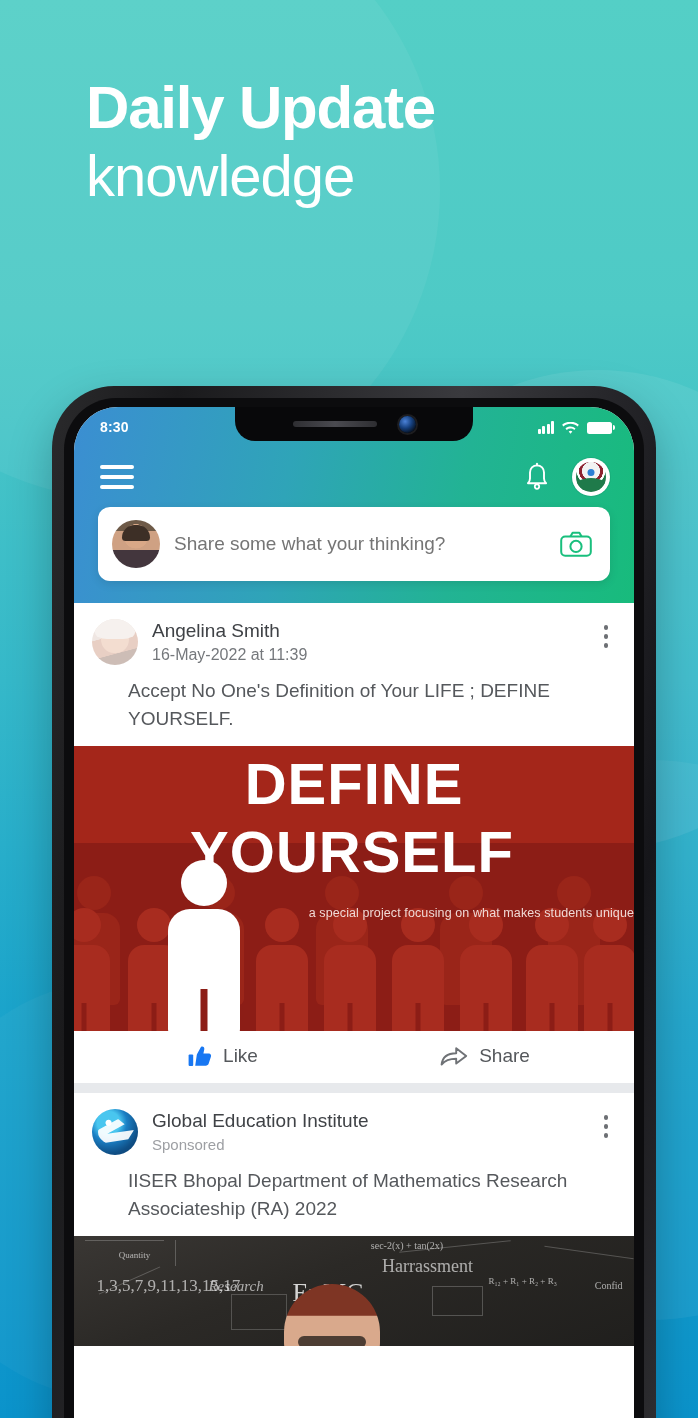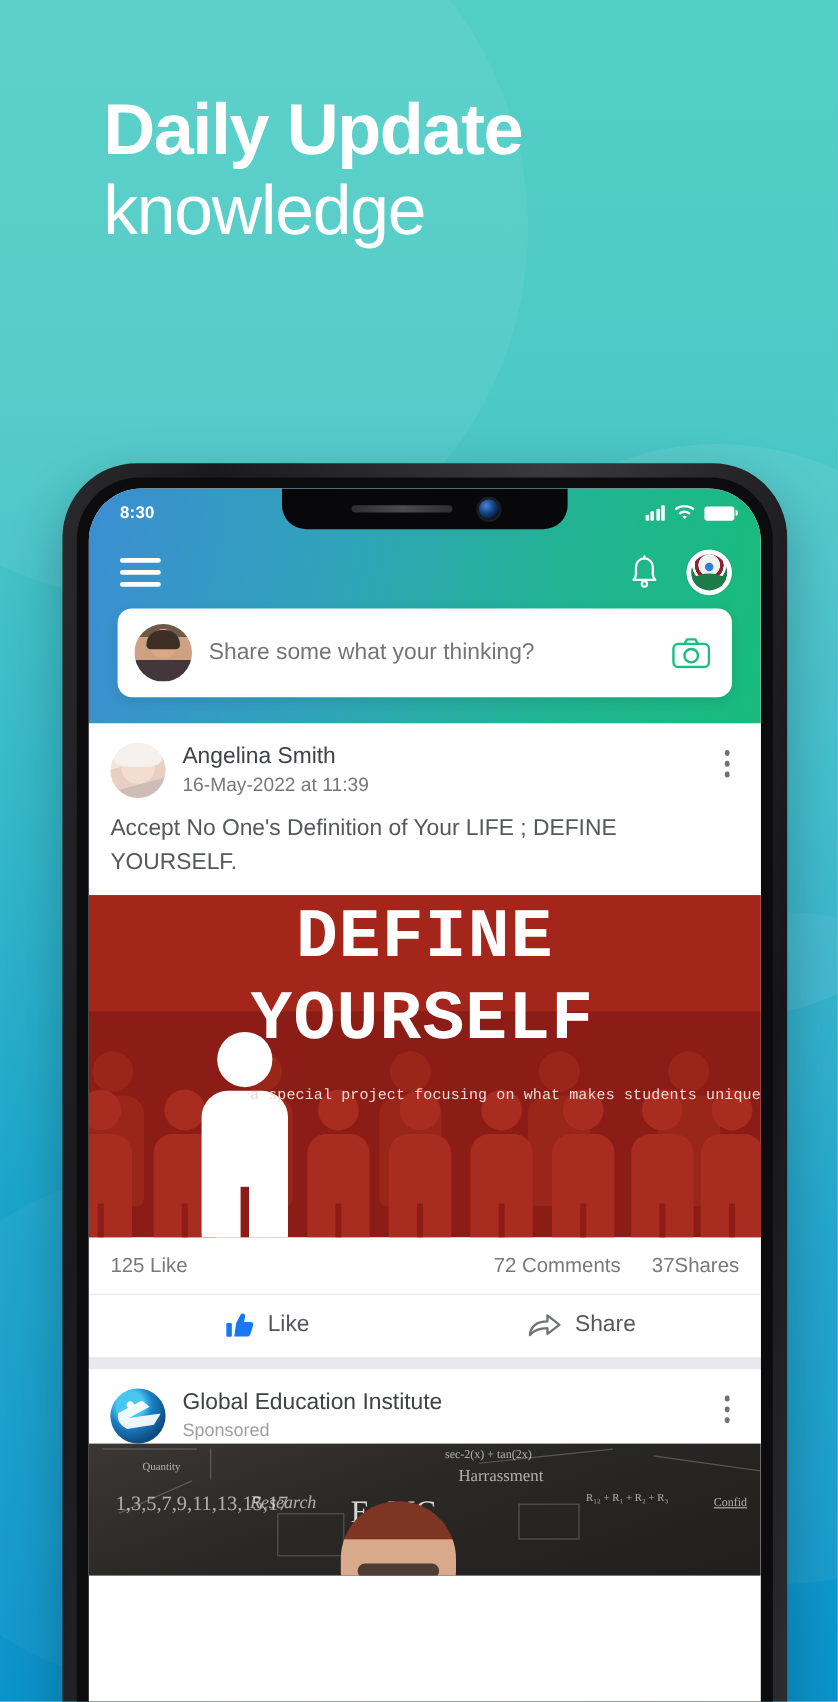--- a/index.html
+++ b/index.html
@@ -222,28 +222,27 @@
   .post-author { font-size:19px; font-weight:normal; color:#3f4246; line-height:1.25; }
   .post-meta { font-size:15px; color:#9d9fa3; margin-top:3px; }
   .post-meta.date { color:#75787c; font-size:16px; }
   .kebab {
     flex:0 0 20px; width:20px; padding-top:6px;
     display:flex; flex-direction:column; align-items:center; gap:4.5px; cursor:pointer;
   }
   .kebab i { display:block; width:4.5px; height:4.5px; border-radius:50%; background:#6d7074; }
   .post-body {
     padding:12px 18px 14px 18px;
-    font-size:19px; line-height:1.45; color:#55585c;
+    font-size:19px; line-height:1.45; color:#55585c;margin-left:36px;
   }
 
   
   .poster {
     width:100%; height:285px; position:relative; overflow:hidden;
     background:#8c1d16;
-    font-family:Liberation Mono, monospace;
   }
   .poster-top {
     position:absolute; top:0; left:0; right:0; height:34%;
     background:#a4261a;
   }
   .poster-bottom {
     position:absolute; top:34%; left:0; right:0; bottom:0;
     background:#8c1d16;
   }
   .crowd { position:absolute; left:0; right:0; bottom:0; height:72%; }
@@ -499,25 +498,20 @@
               <div class="figure hero" style="left:104px;">
                   <div class="head"></div>
                   <div class="body"></div>
                 </div>
             </div>
             <div class="poster-title1">DEFINE</div>
             <div class="poster-title2">YOURSELF</div>
             <div class="poster-sub">a special project focusing on what makes students unique</div>
           </div>
 
-          <div class="post-stats">
-            <span class="stat-likes">125 Like</span>
-            <span class="stat-comments">72 Comments</span>
-            <span class="stat-shares">37Shares</span>
-          </div>
 
           <div class="post-actions">
             <div class="action like">
               <span class="thumb-icon">
                 <svg viewBox="0 0 24 22" width="24" height="22">
                   <rect x="0.6" y="9.4" width="4.6" height="11.6" rx="1" fill="#1877f2"></rect>
                   <path d="M7.2 20.8h10.5c1.4 0 2.6-.9 3-2.2l2.3-7.2c.4-1.4-.6-2.8-2-2.8h-5.6l.9-4.3c.3-1.4-.7-2.7-2.1-2.7-.7 0-1.4.4-1.7 1.1l-3.4 6.3a3 3 0 0 0-.4 1.4z" fill="#1877f2"></path>
                 </svg>
               </span>
               <span>Like</span>
@@ -540,36 +534,37 @@
               <div class="post-author">Global Education Institute</div>
               <div class="post-meta">Sponsored</div>
             </div>
             <div class="kebab">
                 <i></i>
                 <i></i>
                 <i></i>
               </div>
           </div>
 
+          <div class="post-body">IISER Bhopal Department of Mathematics Research Associateship (RA) 2022</div>
 
           <div class="blackboard">
             <div class="bb-line" style="left:2%;  top:4px;  width:14%; height:1px;"></div>
             <div class="bb-line" style="left:18%; top:4px;  width:1px;  height:26px;"></div>
             <div class="bb-line" style="left:58%; top:10px; width:20%; height:1px; transform:rotate(-6deg);"></div>
             <div class="bb-line" style="left:84%; top:16px; width:16%; height:1px; transform:rotate(8deg);"></div>
             <div class="bb-line" style="left:4%;  top:44px; width:12%; height:1px; transform:rotate(-24deg);"></div>
             <div class="bb-line" style="left:28%; top:58px; width:10%; height:36px; border:1px solid rgba(255,255,255,0.2); background:none;"></div>
             <div class="bb-line" style="left:64%; top:50px; width:9%;  height:30px; border:1px solid rgba(255,255,255,0.22); background:none;"></div>
             <span class="bb-chalk" style="left:8%;  top:14px; font-size:9px;">Quantity</span>
             <span class="bb-chalk" style="left:4%;  top:40px; font-size:17px;">1,3,5,7,9,11,13,15,17</span>
             <span class="bb-chalk" style="left:24%; top:42px; font-size:15px; font-style:italic;">Research</span>
             <span class="bb-chalk" style="left:53%; top:4px;  font-size:10px;">sec-2(x) + tan(2x)</span>
-            <span class="bb-chalk" style="left:55%; top:20px; font-size:14px;">Harrassment</span>
+            <span class="bb-chalk" style="left:55%; top:20px; font-size:18px;">Harrassment</span>
             <span class="bb-chalk" style="left:74%; top:40px; font-size:9px;">R₁₂ + R₁ + R₂ + R₃</span>
-            <span class="bb-chalk" style="left:93%; top:44px; font-size:10px;text-decoration:underline;">Confid</span>
+            <span class="bb-chalk" style="left:93%; top:44px; font-size:10px;">Confid</span>
             <span class="bb-emc">E=MC</span>
             <div class="bb-head"></div>
           </div>
         </div>
 
       </div>
     </div>
   </div>
 </div>
 

